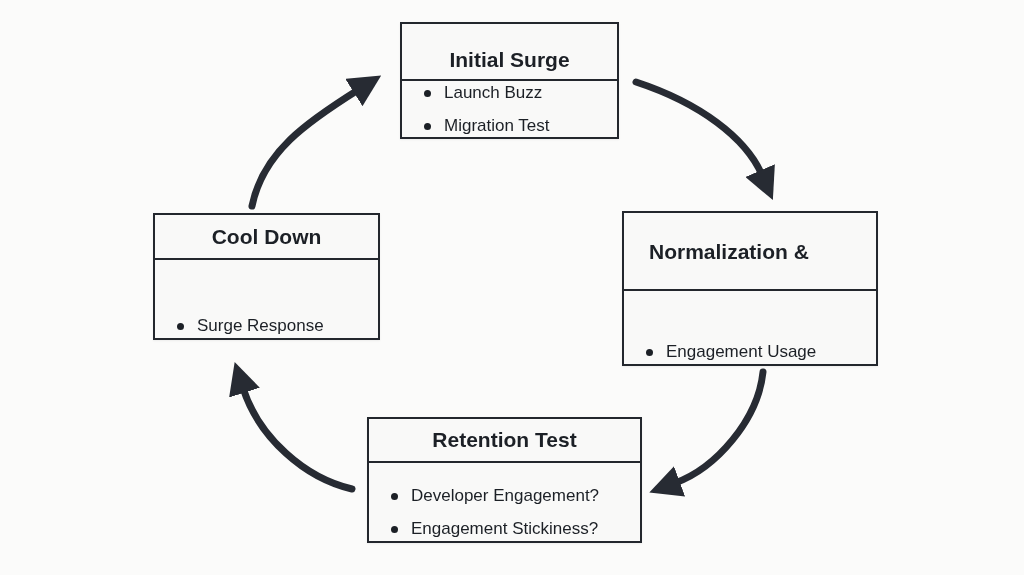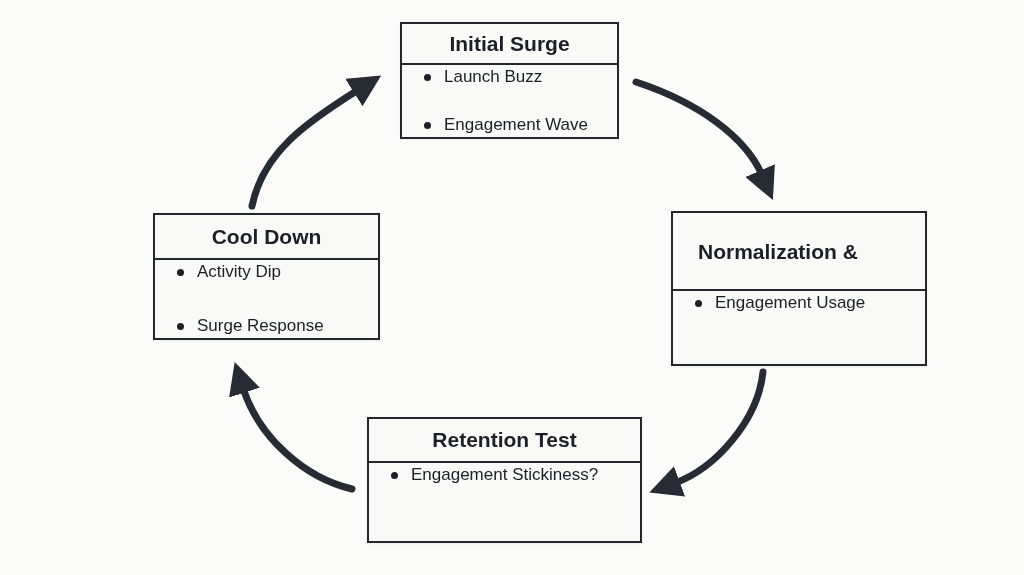--- a/index.html
+++ b/index.html
@@ -31,32 +31,32 @@
     font-weight:700;font-size:21px;
     flex:0 0 auto;box-sizing:border-box;
   }
   .node-header.two-line{
     flex-direction:column;align-items:flex-start;justify-content:center;
     padding-left:25px;line-height:31px;
   }
   .node-body{
     list-style:none;margin:0;padding:2px 14px 2px 22px;
     flex:1 1 auto;
-    display:flex;flex-direction:column;justify-content:space-between;gap:26px;
+    display:flex;flex-direction:column;justify-content:flex-end;gap:13px;
     font-size:17px;
   }
   .node-body li{display:flex;align-items:center;}
   .dot{
     width:7px;height:7px;border-radius:50%;
     background:var(--text,#1c2026);
     margin-right:13px;flex:0 0 auto;
   }
   #node-initial  {left:400px;top:22px; width:219px;height:117px;}
-  #node-initial  .node-header{height:41px;}
-  #node-norm     {left:671px;top:211px;width:256px;height:155px;}
+  #node-initial  .node-header{height:41px;margin-top:16px;}
+  #node-norm     {left:622px;top:211px;width:256px;height:155px;}
   #node-norm     .node-header{height:78px;}
   #node-retention{left:367px;top:417px;width:275px;height:126px;}
   #node-retention .node-header{height:44px;}
   #node-cool     {left:123px;top:213px;width:227px;height:127px;margin-left:30px;}
   #node-cool     .node-header{height:45px;}
 </style>
 </head>
 <body>
 
 <div class="canvas">
@@ -75,21 +75,21 @@
 
   <div class="node" id="node-initial">
     <div class="node-header">Initial Surge</div>
     <ul class="node-body">
       <li>
         <span class="dot"></span>
         <span>Launch Buzz</span>
       </li>
       <li>
         <span class="dot"></span>
-        <span>Engagement Wave</span>
+        <span>Migration Test</span>
       </li>
     </ul>
   </div>
 
   <div class="node" id="node-norm">
     <div class="node-header two-line">
       <span>Normalization &amp;</span>
     </div>
     <ul class="node-body">
       <li>
@@ -97,32 +97,32 @@
         <span>Engagement Usage</span>
       </li>
     </ul>
   </div>
 
   <div class="node" id="node-retention">
     <div class="node-header">Retention Test</div>
     <ul class="node-body">
       <li>
         <span class="dot"></span>
+        <span>Developer Engagement?</span>
+      </li>
+      <li>
+        <span class="dot"></span>
         <span>Engagement Stickiness?</span>
       </li>
     </ul>
   </div>
 
   <div class="node" id="node-cool">
     <div class="node-header">Cool Down</div>
     <ul class="node-body">
       <li>
         <span class="dot"></span>
-        <span>Activity Dip</span>
-      </li>
-      <li>
-        <span class="dot"></span>
         <span>Surge Response</span>
       </li>
     </ul>
   </div>
 
 </div>
 
 </body></html>

